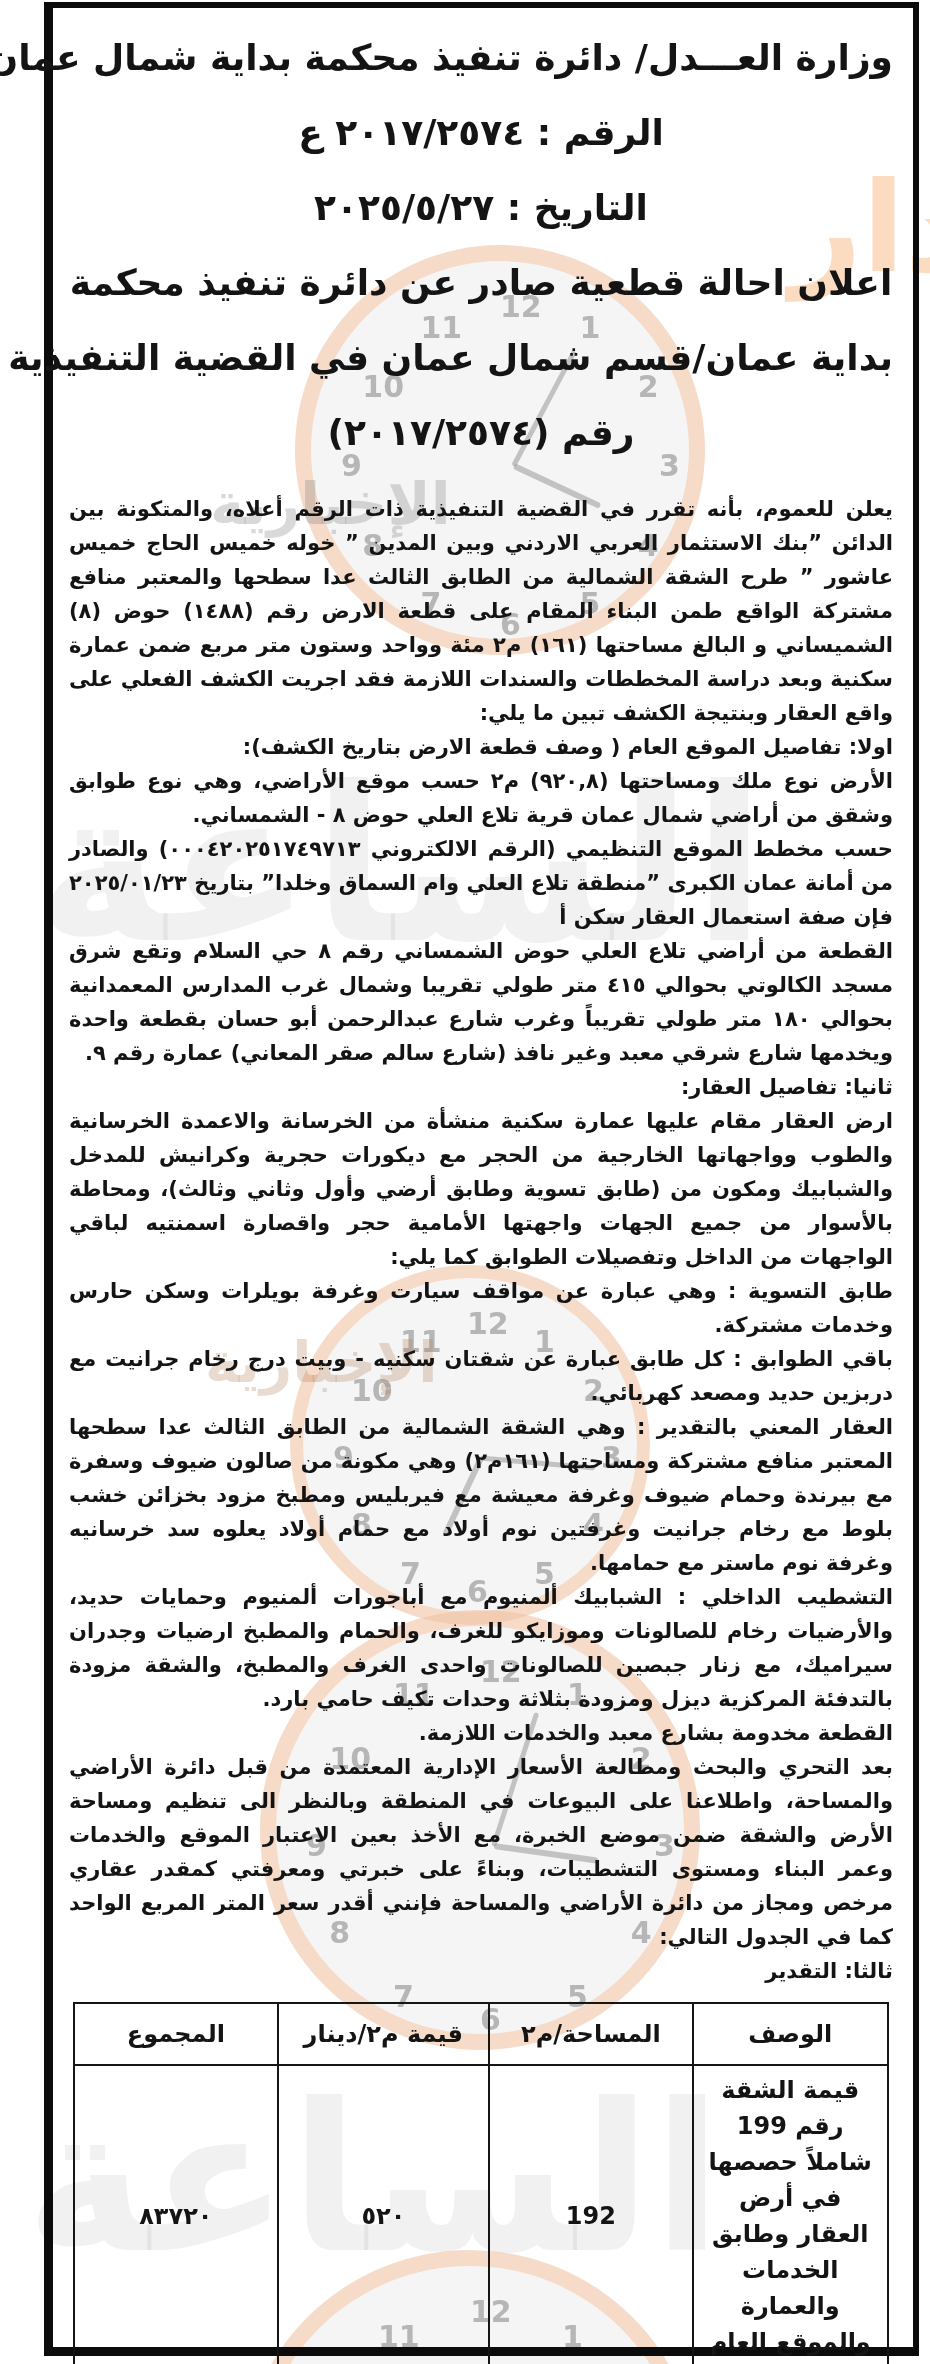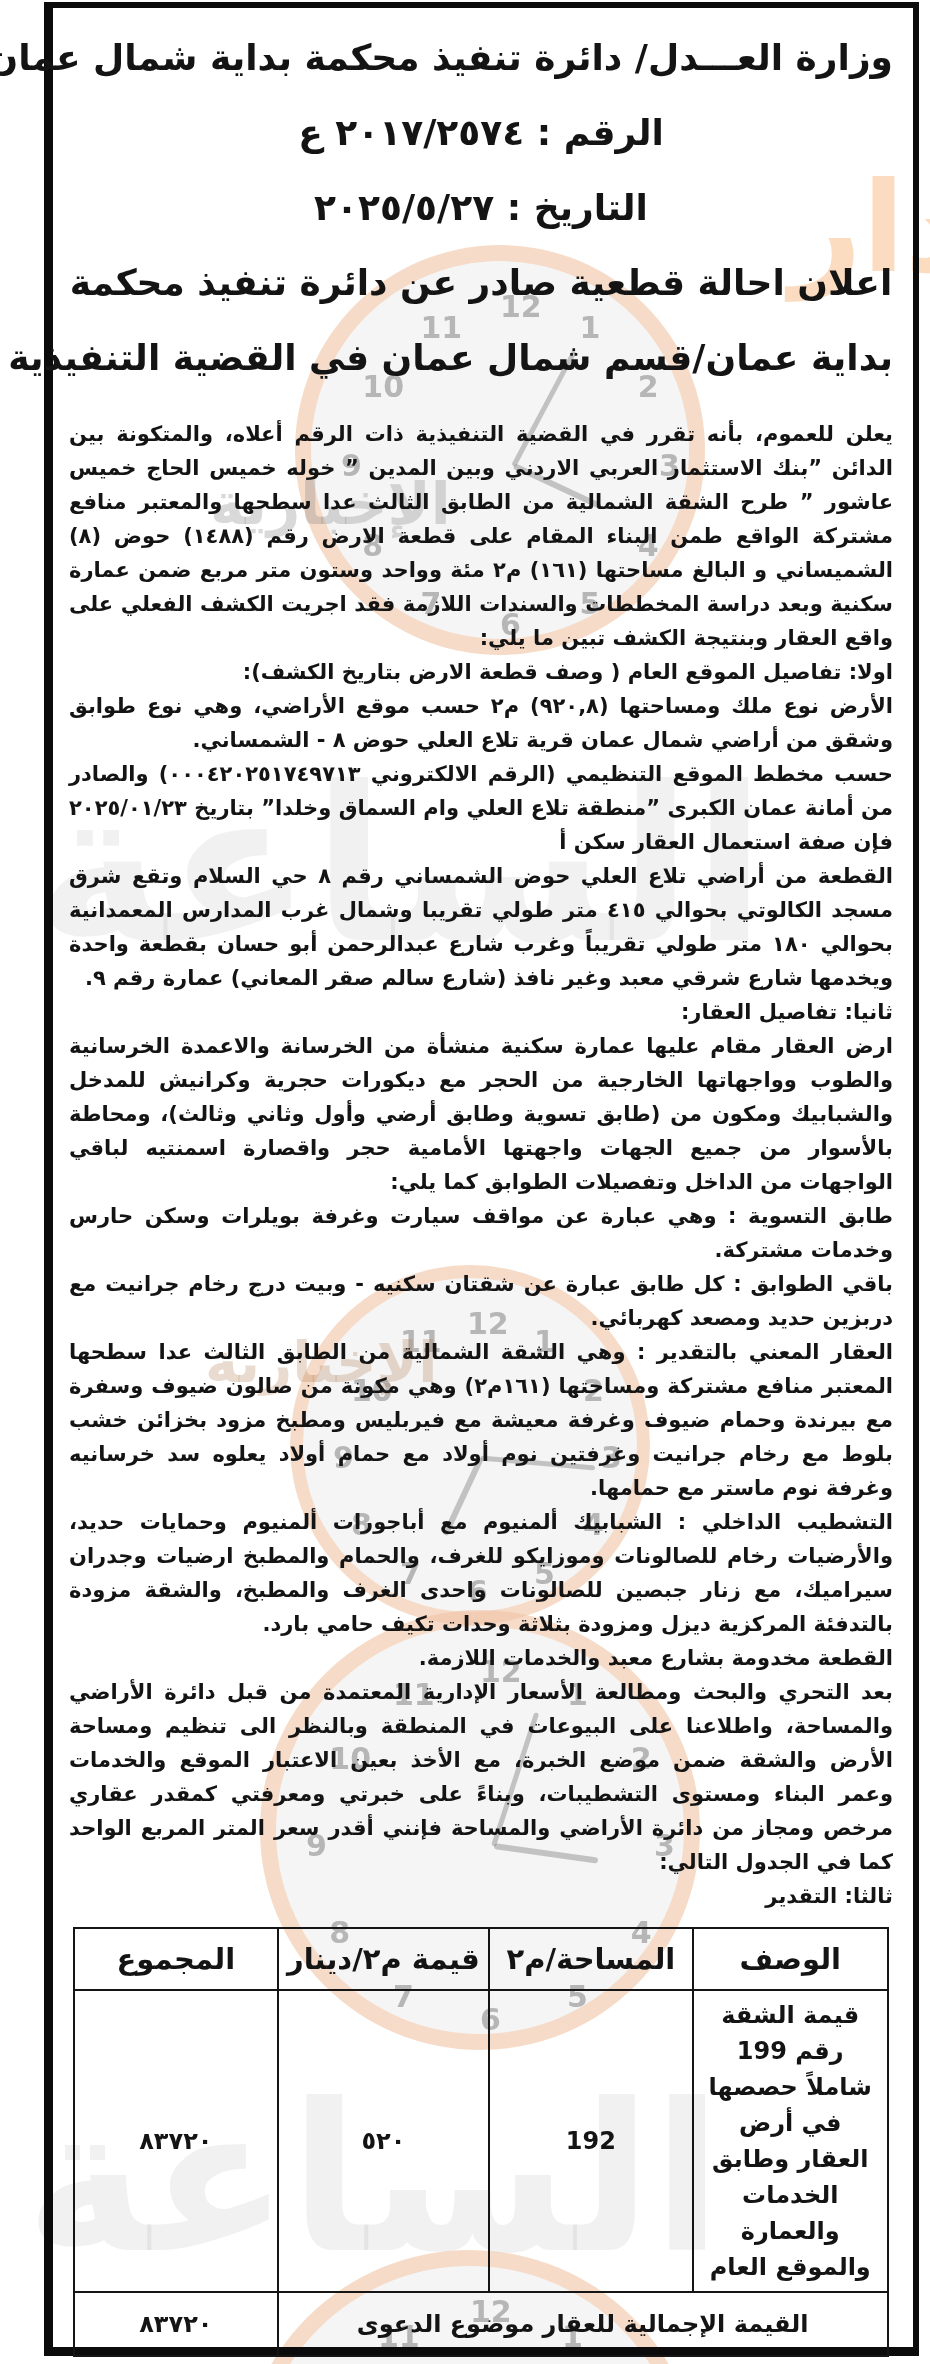--- a/index.html
+++ b/index.html
@@ -24,21 +24,21 @@
   .hdr p { text-align:center; font-size:36px; line-height:75px; white-space:nowrap; letter-spacing:-0.5px; }
 
   
   .bodytxt { margin-top:22px; }
   .bodytxt p { font-size:21px; line-height:34px; text-align:justify; text-align-last:right; }
 
   
   table.val { width:99%; margin:14px auto 12px; border-collapse:collapse; background:transparent; }
   table.val th, table.val td { border:2px solid #151515; text-align:center; vertical-align:middle;
         font-weight:bold; font-size:24px; padding:6px 8px; }
-  table.val th { height:62px; font-size:29px; }
+  table.val th { height:62px; font-size:24px; }
   td.desc-cell { font-size:23px; line-height:36px; height:176px; }
   td.num-cell { font-size:24px; }
   td.grand-label { font-size:25px; height:64px; }
 </style>
 </head>
 <body>
 
 <div class="page">
 
   <div class="wm wm-clock" style="left:295px; top:245px; width:410px; height:410px;">
@@ -104,20 +104,21 @@
 
   <div class="frame">
     <div class="content">
 
       <div class="hdr">
         <p>وزارة العـــدل/ دائرة تنفيذ محكمة بداية شمال عمان</p>
         <p>الرقم : ٢٠١٧/٢٥٧٤ ع</p>
         <p>التاريخ : ٢٠٢٥/٥/٢٧</p>
         <p>اعلان احالة قطعية صادر عن دائرة تنفيذ محكمة</p>
         <p>بداية عمان/قسم شمال عمان في القضية التنفيذية</p>
+        <p>رقم (٢٠١٧/٢٥٧٤)</p>
       </div>
 
       <div class="bodytxt">
         <p>يعلن للعموم، بأنه تقرر في القضية التنفيذية ذات الرقم أعلاه، والمتكونة بين الدائن ”بنك الاستثمار العربي الاردني وبين المدين ” خوله خميس الحاج خميس عاشور ” طرح الشقة الشمالية من الطابق الثالث عدا سطحها والمعتبر منافع مشتركة الواقع طمن البناء المقام على قطعة الارض رقم (١٤٨٨) حوض (٨) الشميساني و البالغ مساحتها (١٦١) م٢ مئة وواحد وستون متر مربع ضمن عمارة سكنية وبعد دراسة المخططات والسندات اللازمة فقد اجريت الكشف الفعلي على واقع العقار وبنتيجة الكشف تبين ما يلي:</p>
         <p>اولا: تفاصيل الموقع العام ( وصف قطعة الارض بتاريخ الكشف):</p>
         <p>الأرض نوع ملك ومساحتها (٩٢٠,٨) م٢ حسب موقع الأراضي، وهي نوع طوابق وشقق من أراضي شمال عمان قرية تلاع العلي حوض ٨ - الشمساني.</p>
         <p>حسب مخطط الموقع التنظيمي (الرقم الالكتروني ٠٠٠٤٢٠٢٥١٧٤٩٧١٣) والصادر من أمانة عمان الكبرى ”منطقة تلاع العلي وام السماق وخلدا” بتاريخ ٢٠٢٥/٠١/٢٣ فإن صفة استعمال العقار سكن أ</p>
         <p>القطعة من أراضي تلاع العلي حوض الشمساني رقم ٨ حي السلام وتقع شرق مسجد الكالوتي بحوالي ٤١٥ متر طولي تقريبا وشمال غرب المدارس المعمدانية بحوالي ١٨٠ متر طولي تقريباً وغرب شارع عبدالرحمن أبو حسان بقطعة واحدة ويخدمها شارع شرقي معبد وغير نافذ (شارع سالم صقر المعاني) عمارة رقم ٩.</p>
         <p>ثانيا: تفاصيل العقار:</p>
         <p>ارض العقار مقام عليها عمارة سكنية منشأة من الخرسانة والاعمدة الخرسانية والطوب وواجهاتها الخارجية من الحجر مع ديكورات حجرية وكرانيش للمدخل والشبابيك ومكون من (طابق تسوية وطابق أرضي وأول وثاني وثالث)، ومحاطة بالأسوار من جميع الجهات واجهتها الأمامية حجر واقصارة اسمنتيه لباقي الواجهات من الداخل وتفصيلات الطوابق كما يلي:</p>

